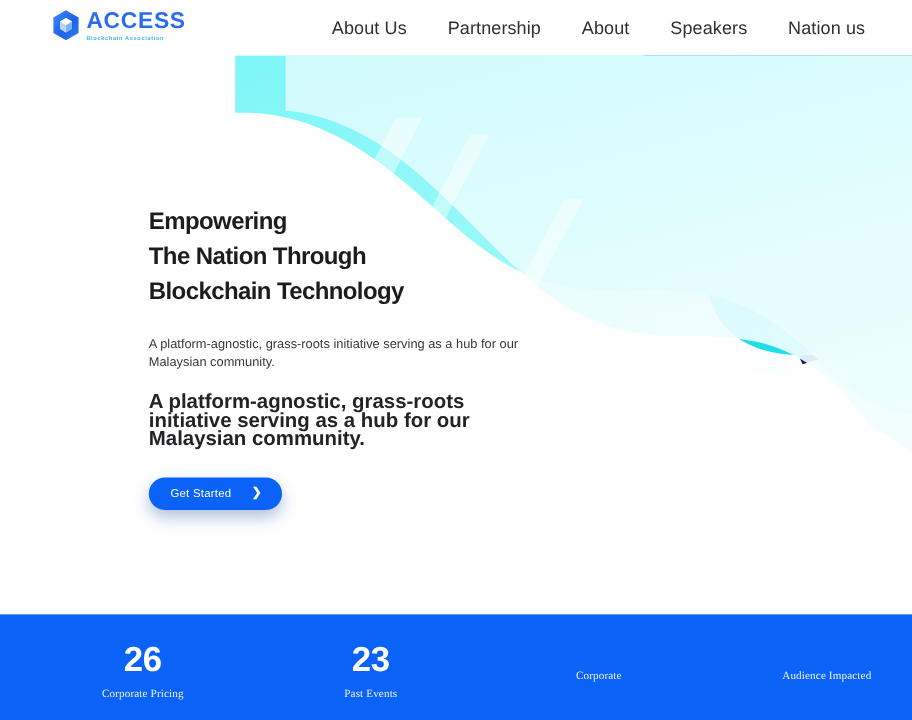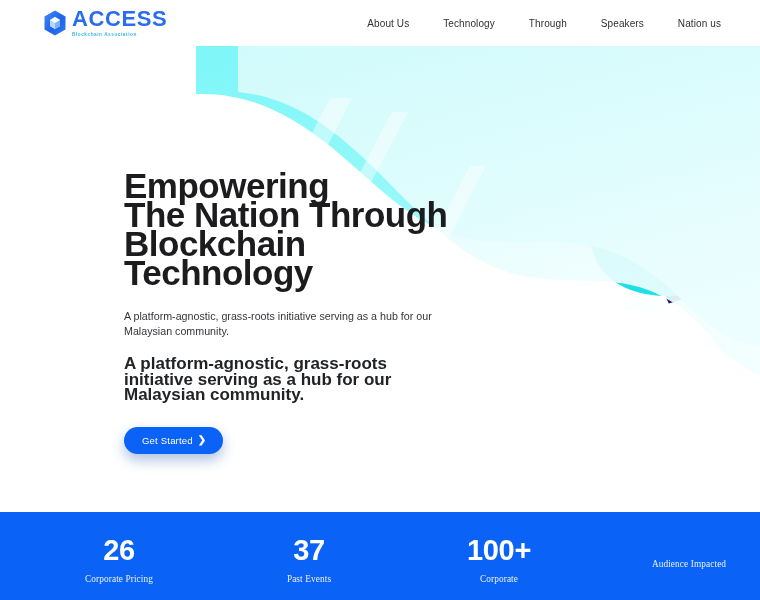--- a/index.html
+++ b/index.html
@@ -45,21 +45,21 @@
     height: 26px;
     display: block;
   }
   .logo-text {
     display: flex;
     flex-direction: column;
     justify-content: center;
     line-height: 1;
   }
   .logo-word {
-    font-size: 22px;
+    font-size: 19px;
     font-weight: bold;
     letter-spacing: 0.6px;
     color: #2a6cf0;
     line-height: 1;
     font-family: "Liberation Sans", sans-serif;
   }
   .logo-sub {
     font-size: 4.7px;
     letter-spacing: 0.55px;
     color: #38b6e8;
@@ -70,21 +70,21 @@
   .nav {
     position: absolute;
     right: 22px;
     top: 0;
     height: 46px;
     display: flex;
     align-items: center;
     gap: 0px;
   }
   .nav-item {
-    font-size: 10px;
+    font-size: 15px;
     color: #2f3033;
     padding: 0 17px;
     cursor: pointer;
     white-space: nowrap;
     letter-spacing: 0.1px;
   }
 
   
   .hero {
     position: absolute;
@@ -105,21 +105,21 @@
 
   
   .hero-copy {
     position: absolute;
     left: 124px;
     top: 125px;
     width: 360px;
     z-index: 20;
   }
   .headline {
-    font-size: 35px;
+    font-size: 20px;
     line-height: 29px;
     font-weight: bold;
     color: #1c1c1e;
     letter-spacing: -0.5px;
     margin: 0;
     white-space: pre-line;
   }
   .lede {
     margin: 0;
     padding-top: 22px;
@@ -134,21 +134,21 @@
     font-size: 17px;
     line-height: 15.5px;
     color: #222326;
     font-weight: bold;
     white-space: pre-line;
   }
   .cta {
     margin-top: 24px;
     display: inline-flex;
     align-items: center;
-    gap: 5px;
+    gap: 17px;
     background: #0a63f6;
     color: #ffffff;
     border: none;
     border-radius: 20px;
     padding: 8px 17px 8px 18px;
     font-size: 9.5px;
     font-family: "Liberation Sans", sans-serif;
     cursor: pointer;
     box-shadow: 0 6px 13px rgba(10,70,160,0.33);
     letter-spacing: 0.2px;
@@ -222,22 +222,22 @@
         <path d="M24 26 L34 20 L34 32 L24 38 Z" fill="#7fb2f5"></path>
       </svg>
       <div class="logo-text">
         <div class="logo-word">ACCESS</div>
         <div class="logo-sub">Blockchain Association</div>
       </div>
     </div>
 
     <nav class="nav">
       <span class="nav-item">About Us</span>
-      <span class="nav-item">Technology</span>
-      <span class="nav-item">Through</span>
+      <span class="nav-item">Partnership</span>
+      <span class="nav-item">About</span>
       <span class="nav-item">Speakers</span>
       <span class="nav-item">Nation us</span>
     </nav>
   </div>
 
   <div class="hero">
 
     <svg class="hero-art" viewBox="0 0 760 466" preserveAspectRatio="none">
       <defs>
         <linearGradient id="space" x1="0.1" y1="0" x2="0.95" y2="1">
@@ -420,25 +420,24 @@
       </button>
     </div>
   </div>
 
   <div class="stats">
     <div class="stat">
       <div class="stat-value">26</div>
       <div class="stat-label">Corporate Pricing</div>
     </div>
     <div class="stat">
-      <div class="stat-value">37</div>
+      <div class="stat-value">23</div>
       <div class="stat-label">Past Events</div>
     </div>
     <div class="stat">
-      <div class="stat-value">100+</div>
       <div class="stat-label">Corporate</div>
     </div>
     <div class="stat">
       <div class="stat-label">Audience Impacted</div>
     </div>
   </div>
 
 </div>
 
 </body></html>

